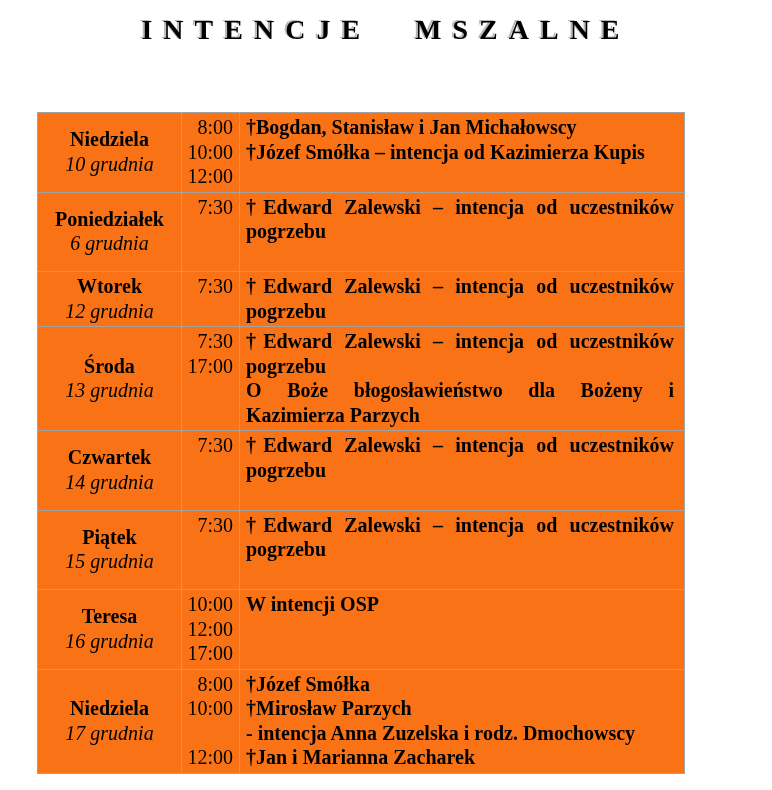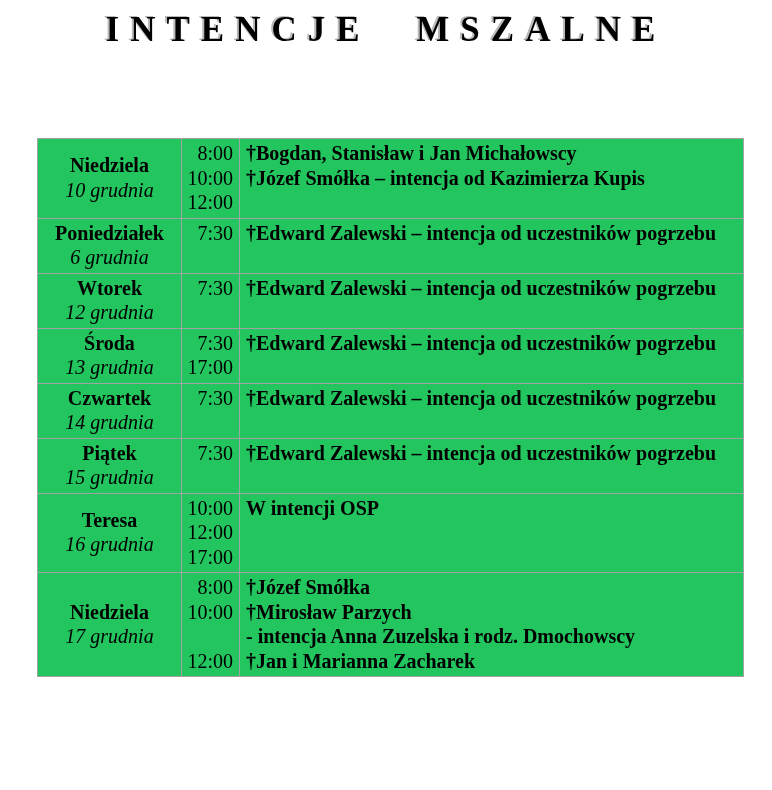--- a/index.html
+++ b/index.html
@@ -10,36 +10,36 @@
     background: #ffffff;
     overflow: hidden;
     font-family: "Liberation Serif", serif;
     color: #000000;
   }
 
   
   .page-title {
     margin: 8px 0 0 0;
     text-align: center;
-    font-size: 35px;
+    font-size: 28px;
     line-height: 44px;
     font-weight: bold;
     letter-spacing: 11px;
     word-spacing: 26px;
     text-shadow: -2px -1px 0 #b9b9b9;
     white-space: nowrap;
   }
 
   
   .mass-table {
-    margin: 86px 0 0 37px;
-    width: 707px;
+    margin: 60px 0 0 37px;
+    width: 648px;
     box-sizing: border-box;
     border: 1px solid #a3a3a3;
-    background: #22c55e;
+    background: #f97316;
   }
   .row {
     display: grid;
     grid-template-columns: 143px 59px 1fr;
   }
   .row + .row { border-top: 1px solid #a3a3a3; }
 
   .cell {
     box-sizing: border-box;
     padding: 2px 15px 3px 0;
@@ -124,20 +124,21 @@
       <div class="cell day-cell">
         <div class="day-name">Środa</div>
         <div class="day-date">13 grudnia</div>
       </div>
       <div class="cell time-cell">
         <div>7:30</div>
         <div>17:00</div>
       </div>
       <div class="cell intention-cell">
         <p class="justify">†Edward Zalewski – intencja od uczestników pogrzebu</p>
+        <p class="justify">O Boże błogosławieństwo dla Bożeny i Kazimierza Parzych</p>
       </div>
     </div>
     <div class="row">
       <div class="cell day-cell">
         <div class="day-name">Czwartek</div>
         <div class="day-date">14 grudnia</div>
       </div>
       <div class="cell time-cell">
         <div>7:30</div>
       </div>

